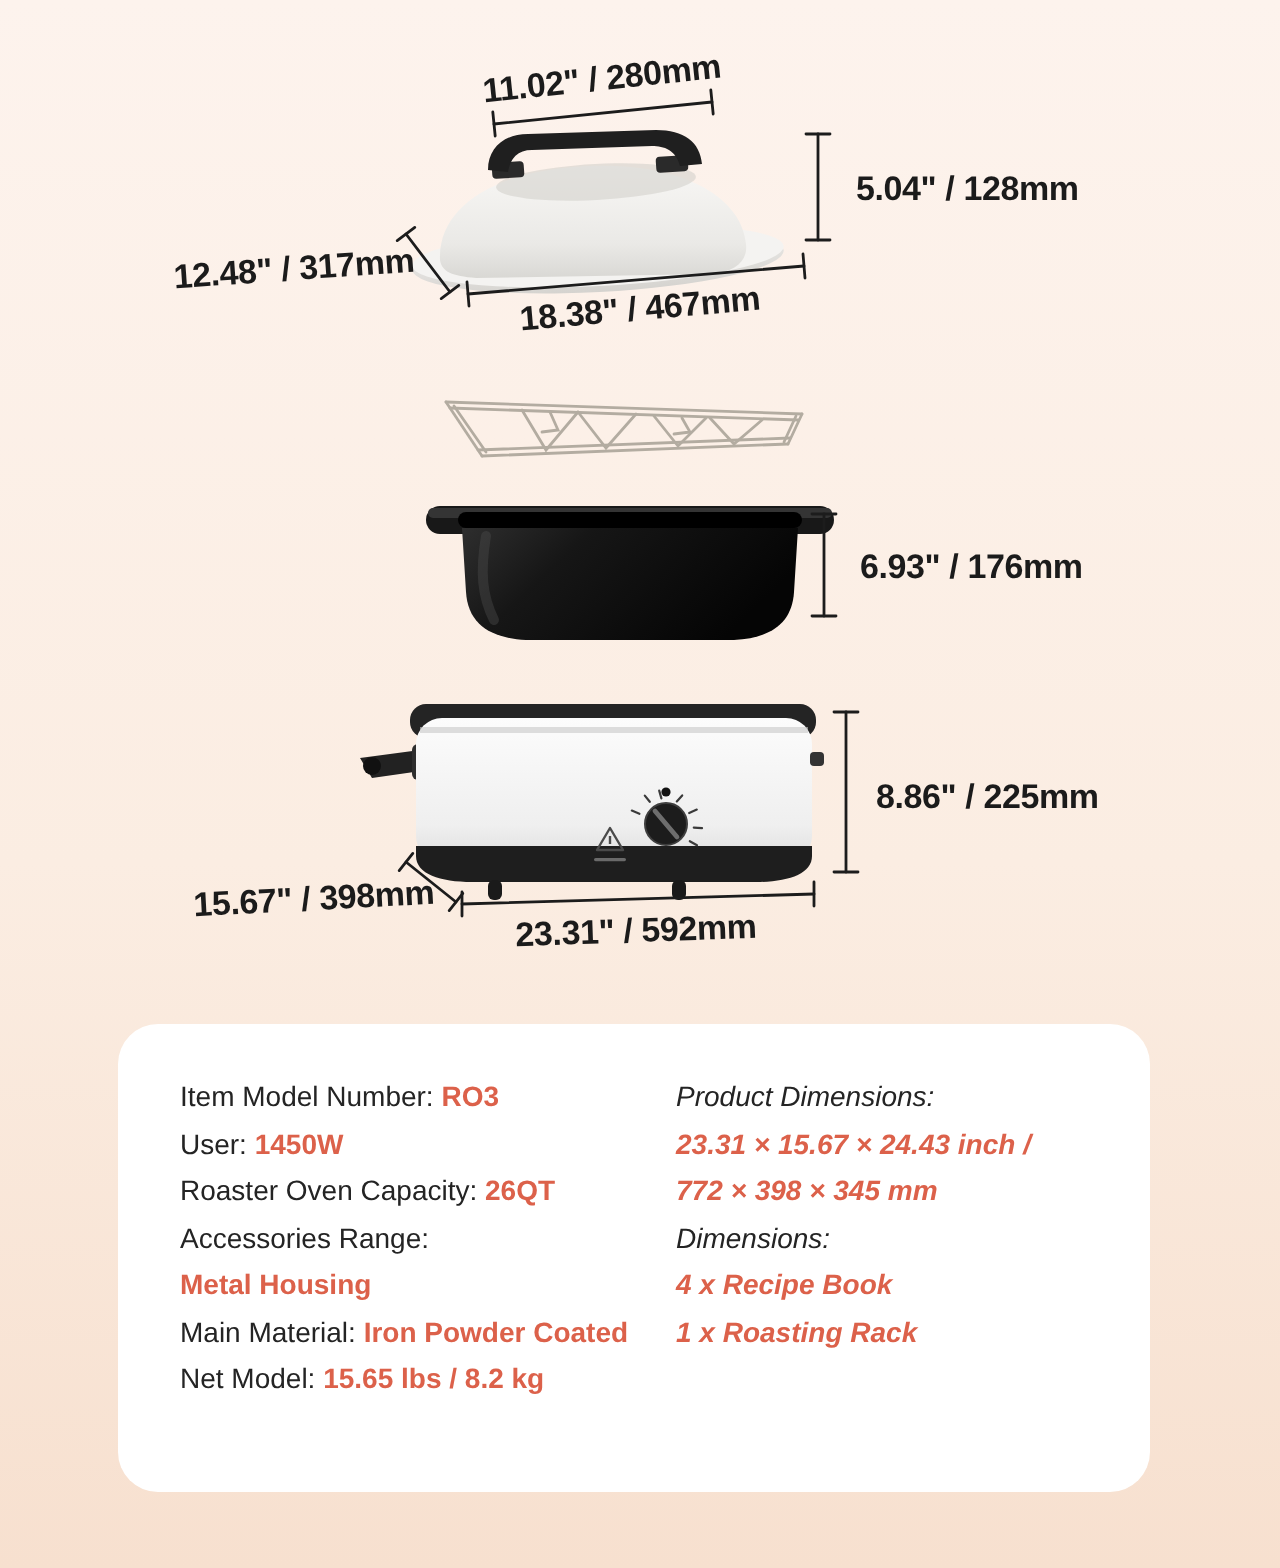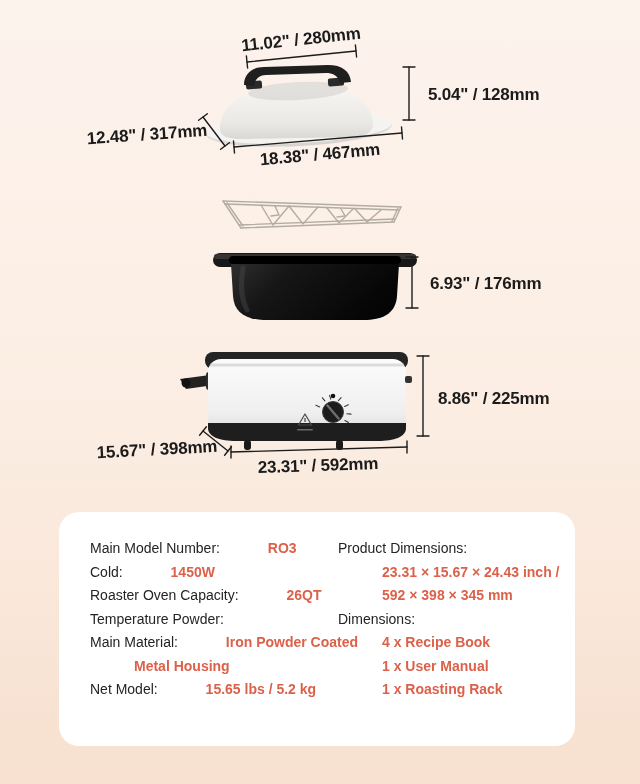--- a/index.html
+++ b/index.html
@@ -31,29 +31,29 @@
   
   .specs-panel {
     position:absolute;
     left:59px; top:512px;
     width:516px; height:234px;
     background:#FFFFFF;
     border-radius:20px;
   }
   .spec-col { position:absolute; top:25px; }
   .spec-col-left  { left:31px; }
-  .spec-col-right { left:279px; }
+  .spec-col-right { left:279px;font-style:italic; }
   .spec-line {
     font-size:14px;
     line-height:23.5px;
     color:#242424;
     white-space:nowrap;
   }
   .seg { font-weight:400; }
-  .seg.accent { color:var(--accent,#DC614A); font-weight:700;margin-left:44px; }
+  .seg.accent { color:var(--accent,#DC614A); font-weight:700; }
 </style>
 </head>
 <body>
 
 <svg class="layer" style="left:180px; top:58px;" width="230" height="92" viewBox="0 0 230 92" aria-hidden="true">
   <defs>
     <linearGradient id="lidDome" x1="0" y1="0" x2="0" y2="1">
       <stop offset="0" stop-color="#F8F7F5"></stop>
       <stop offset="0.7" stop-color="#EAE9E6"></stop>
       <stop offset="1" stop-color="#D9D8D4"></stop>
@@ -199,30 +199,29 @@
 <div class="dim-label dim-left" style="left:428px; top:95px;">5.04" / 128mm</div>
 <div class="dim-label rot-m4" style="left:147px; top:135px;">12.48" / 317mm</div>
 <div class="dim-label rot-m5" style="left:320px; top:155px;">18.38" / 467mm</div>
 <div class="dim-label dim-left" style="left:430px; top:284px;">6.93" / 176mm</div>
 <div class="dim-label dim-left" style="left:438px; top:399px;">8.86" / 225mm</div>
 <div class="dim-label rot-m3" style="left:157px; top:450px;">15.67" / 398mm</div>
 <div class="dim-label rot-m2" style="left:318px; top:466px;">23.31" / 592mm</div>
 
 <div class="specs-panel">
   <div class="spec-col spec-col-left">
-      <div class="spec-line"><span class="seg">Main Model Number: </span><span class="seg accent">RO3</span></div>
-      <div class="spec-line"><span class="seg">Cold: </span><span class="seg accent">1450W</span></div>
+      <div class="spec-line"><span class="seg">Item Model Number: </span><span class="seg accent">RO3</span></div>
+      <div class="spec-line"><span class="seg">User: </span><span class="seg accent">1450W</span></div>
       <div class="spec-line"><span class="seg">Roaster Oven Capacity: </span><span class="seg accent">26QT</span></div>
-      <div class="spec-line"><span class="seg">Temperature Powder:</span></div>
+      <div class="spec-line"><span class="seg">Accessories Range:</span></div>
+      <div class="spec-line"><span class="seg accent">Metal Housing</span></div>
       <div class="spec-line"><span class="seg">Main Material: </span><span class="seg accent">Iron Powder Coated</span></div>
-      <div class="spec-line"><span class="seg accent">Metal Housing</span></div>
-      <div class="spec-line"><span class="seg">Net Model: </span><span class="seg accent">15.65 lbs / 5.2 kg</span></div>
+      <div class="spec-line"><span class="seg">Net Model: </span><span class="seg accent">15.65 lbs / 8.2 kg</span></div>
     </div>
   <div class="spec-col spec-col-right">
       <div class="spec-line"><span class="seg">Product Dimensions:</span></div>
       <div class="spec-line"><span class="seg accent">23.31 × 15.67 × 24.43 inch /</span></div>
-      <div class="spec-line"><span class="seg accent">592 × 398 × 345 mm</span></div>
+      <div class="spec-line"><span class="seg accent">772 × 398 × 345 mm</span></div>
       <div class="spec-line"><span class="seg">Dimensions:</span></div>
       <div class="spec-line"><span class="seg accent">4 x Recipe Book</span></div>
-      <div class="spec-line"><span class="seg accent">1 x User Manual</span></div>
       <div class="spec-line"><span class="seg accent">1 x Roasting Rack</span></div>
     </div>
 </div>
 
 </body></html>

